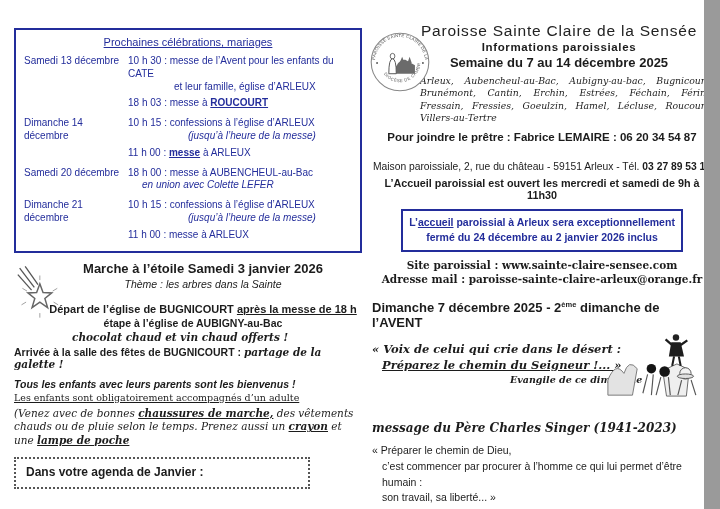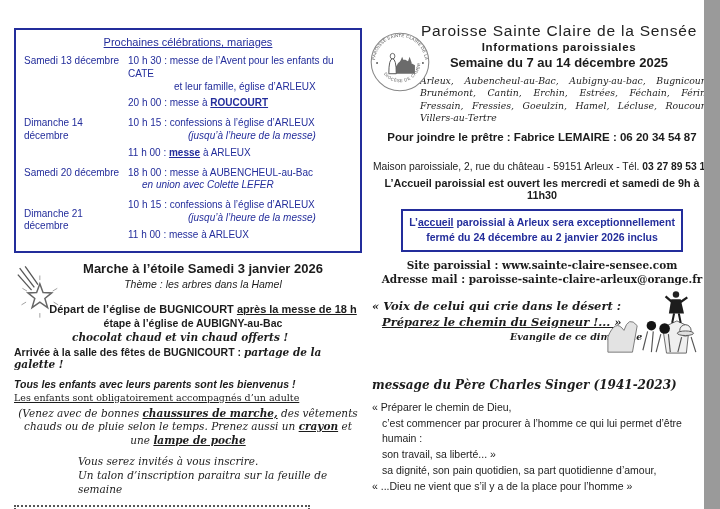--- a/index.html
+++ b/index.html
@@ -8,41 +8,41 @@
   .bu{font-weight:bold;text-decoration:underline;}
   .u{text-decoration:underline;}
   sup{font-size:7.5px;}
 
   
   .col-left{position:absolute;left:14px;top:28px;width:348px;}
   .cel-box{border:2px solid var(--navy,#232d9b);color:var(--navy,#232d9b);
            padding:5px 8px 7px;font-size:10px;line-height:1.28;}
   .cel-title{text-align:center;text-decoration:underline;font-size:11px;margin-bottom:6px;}
   .cel-row{display:flex;margin-bottom:7px;}
-  .cel-row:last-child{margin-bottom:2px;align-items:center;}
+  .cel-row:last-child{margin-bottom:2px;}
   .cel-date{width:104px;flex:none;}
   .cel-details{flex:1;}
   .ind1{padding-left:46px;}
   .ind2{padding-left:60px;font-style:italic;}
   .ind3{padding-left:14px;font-style:italic;}
   .gaptop{margin-top:4px;}
 
   .marche{margin-top:8px;position:relative;}
   .star-icon{position:absolute;left:2px;top:4px;}
   .m-title{text-align:center;font-weight:bold;font-size:13px;padding-left:30px;}
   .m-theme{text-align:center;font-style:italic;font-size:10.5px;margin-top:2px;padding-left:30px;}
   .m-depart{text-align:center;font-weight:bold;font-size:11px;margin-top:13px;padding-left:30px;}
   .m-etape{text-align:center;font-weight:bold;font-size:10.5px;margin-top:2px;padding-left:10px;}
   .m-choco{font-family:"DejaVu Serif",serif;font-weight:bold;font-style:italic;
            font-size:10.5px;padding-left:58px;margin-top:2px;}
   .m-arrivee{font-weight:bold;font-size:10.5px;margin-top:3px;}
   .ser-it{font-family:"DejaVu Serif",serif;font-style:italic;}
   .m-bienv{font-weight:bold;font-style:italic;font-size:10.5px;margin-top:8px;}
   .m-adulte{font-family:"DejaVu Serif",serif;font-size:9.5px;text-decoration:underline;margin-top:2px;}
-  .m-equip{font-family:"DejaVu Serif",serif;font-style:italic;font-size:10.5px;margin-top:4px;line-height:1.3;text-align:center;}
+  .m-equip{font-family:"DejaVu Serif",serif;font-style:italic;font-size:10.5px;margin-top:4px;line-height:1.3;}
   .m-inscrire{font-family:"DejaVu Serif",serif;font-style:italic;font-size:10.5px;
               padding-left:64px;margin-top:6px;line-height:1.35;}
 
   .agenda{margin-top:9px;border:2px dotted #555;padding:4px 10px 6px;
           font-weight:bold;font-size:12px;line-height:1.5;width:272px;}
 
   
   .col-right{position:absolute;left:372px;top:22px;width:340px;}
   .hdr{position:relative;}
   .parish-logo{position:absolute;left:-4px;top:8px;}
@@ -82,21 +82,21 @@
   <div class="col-left">
 
     <div class="cel-box">
       <div class="cel-title">Prochaines célébrations, mariages</div>
 
       <div class="cel-row">
         <div class="cel-date">Samedi 13 décembre</div>
         <div class="cel-details">
           <div>10 h 30 : messe de l’Avent pour les enfants du CATE</div>
           <div class="ind1">et leur famille, église d’ARLEUX</div>
-          <div class="gaptop"><span>20 h 00 : messe à </span><span class="bu">ROUCOURT</span></div>
+          <div class="gaptop"><span>18 h 03 : messe à </span><span class="bu">ROUCOURT</span></div>
         </div>
       </div>
 
       <div class="cel-row">
         <div class="cel-date">Dimanche 14 décembre</div>
         <div class="cel-details">
           <div>10 h 15 : confessions à l’église d’ARLEUX</div>
           <div class="ind2">(jusqu’à l’heure de la messe)</div>
           <div class="gaptop"><span>11 h 00 : </span><span class="bu">messe</span><span> à ARLEUX</span></div>
         </div>
@@ -133,32 +133,28 @@
               <path d="M40 28 l5 -3"></path>
               <path d="M41 40 l5 3"></path>
               <path d="M12 28 l-5 -3"></path>
               <path d="M11 40 l-5 3"></path>
               <path d="M26 52 v5"></path>
           </g>
           <path d="M26 20 L29.5 29.5 L39 30 L31.5 36 L34.5 46 L26 40 L17.5 46 L20.5 36 L13 30 L22.5 29.5 Z" fill="#ffffff" stroke="#666" stroke-width="1.6"></path>
         </svg>
       </span>
       <div class="m-title">Marche à l’étoile  Samedi 3 janvier 2026</div>
-      <div class="m-theme">Thème : les arbres dans la Hamel</div>
+      <div class="m-theme">Thème : les arbres dans la Sainte</div>
       <div class="m-depart"><span>Départ de l’église de BUGNICOURT </span><span class="u">après la messe de 18 h</span></div>
       <div class="m-etape">étape à l’église de  AUBIGNY-au-Bac</div>
       <div class="m-choco">chocolat chaud et vin chaud offerts !</div>
       <div class="m-arrivee"><span>Arrivée à la salle des fêtes de BUGNICOURT : </span><span class="ser-it">partage de la galette !</span></div>
       <div class="m-bienv">Tous les enfants avec leurs parents sont les bienvenus !</div>
       <div class="m-adulte">Les enfants sont obligatoirement accompagnés d’un adulte</div>
       <div class="m-equip"><span>(Venez avec de bonnes </span><span class="bu">chaussures de marche,</span><span> des vêtements chauds ou de pluie selon le temps.  Prenez aussi un </span><span class="bu">crayon</span><span> et une </span><span class="bu">lampe de poche</span></div>
-      <div class="m-inscrire">
-        <div>Vous serez invités à vous inscrire.</div>
-        <div>Un talon d’inscription paraitra sur la feuille de semaine</div>
-      </div>
     </div>
 
     <div class="agenda">
       <div>Dans votre agenda de Janvier :</div>
 
     </div>
 
   </div>
 
   <div class="col-right">
@@ -198,20 +194,21 @@
     <div class="fermeture">
       <div><span>L’</span><span class="u">accueil</span><span> paroissial à Arleux sera exceptionnellement</span></div>
       <div>fermé du 24 décembre au 2 janvier 2026 inclus</div>
     </div>
 
     <div class="contacts">
       <div>Site paroissial : www.sainte-claire-sensee.com</div>
       <div>Adresse mail : paroisse-sainte-claire-arleux@orange.fr</div>
     </div>
 
+    <div class="avent-h"><span>Dimanche 7 décembre  2025  -  2</span><sup>ème</sup><span> dimanche de l’AVENT</span></div>
 
     <div class="quote">
       <span class="desert">
         <svg width="104" height="72" viewBox="0 0 110 76">
           <path d="M2 56 q8-20 17-7 q5-16 14-5 l-5 28 H2 z" fill="#e3e3e3" stroke="#777" stroke-width="1"></path>
           <path d="M60 46 l15-7 13 6 -3 28 h-21 z" fill="#efefef" stroke="#666" stroke-width="1"></path>
           <circle cx="74" cy="11" r="3.4" fill="#222"></circle>
           <path d="M69 16 h10 l3.5 15 h-16 z" fill="#1d1d1d"></path>
           <path d="M70 19 l-7-6 M79 19 l7-5" stroke="#1d1d1d" stroke-width="2.4" fill="none"></path>
           <path d="M72 31 l-2 10 M77 31 l2 10" stroke="#1d1d1d" stroke-width="2.2" fill="none"></path>

